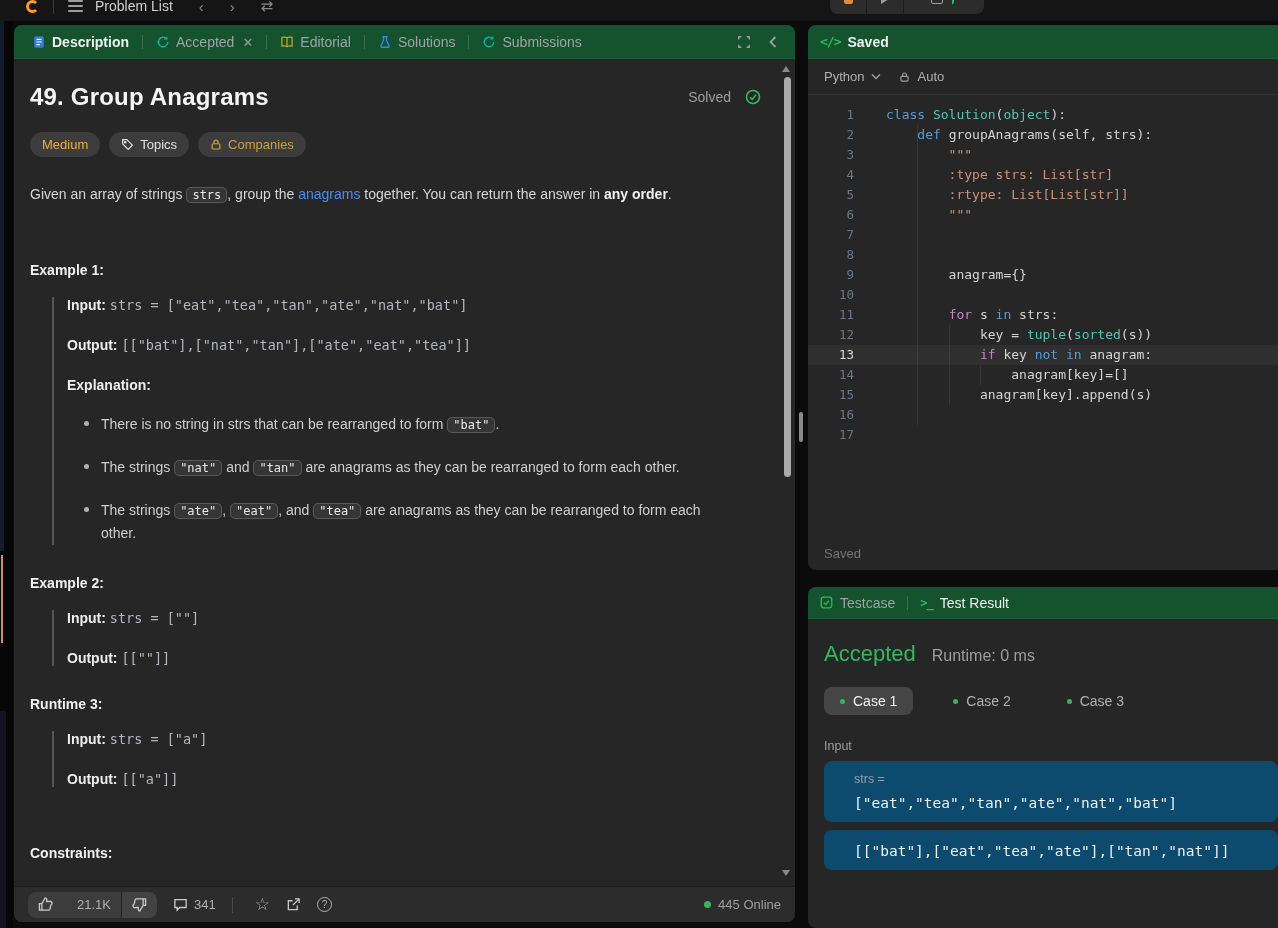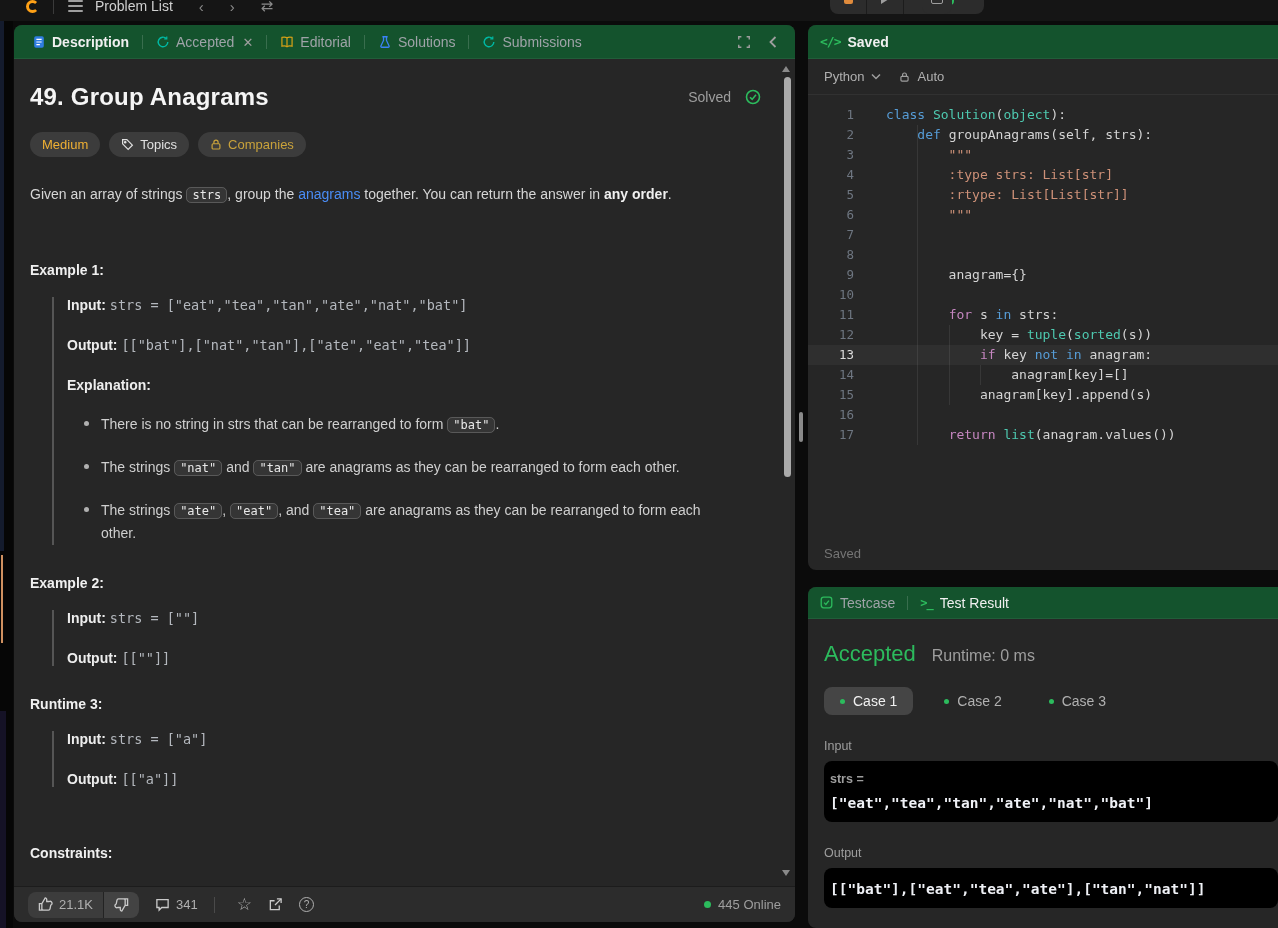--- a/index.html
+++ b/index.html
@@ -73,21 +73,21 @@
   .constraints { margin-top:58px; font-size:14px; font-weight:700; color:#f0f0f0; }
 
   
   .lp-scroll-up { position:absolute; right:5px; top:41px; width:0; height:0; border-left:4px solid transparent; border-right:4px solid transparent; border-bottom:6px solid #8a8a8a; }
   .lp-scroll-thumb { position:absolute; right:4px; top:52px; width:7px; height:400px; background:#aaa; border-radius:4px; }
   .lp-scroll-down { position:absolute; right:5px; bottom:46px; width:0; height:0; border-left:4px solid transparent; border-right:4px solid transparent; border-top:6px solid #8a8a8a; }
 
   
   .lp-footer { flex:none; height:36px; background:#2c2c2c; border-top:1px solid rgba(0,0,0,0.35); display:flex; align-items:center; padding:0 14px; font-size:13px; color:#b0b0b0; }
   .vote-group { display:flex; align-items:center; background:rgba(255,255,255,0.08); border-radius:8px; height:26px; overflow:hidden; }
-  .vote-seg { display:flex; align-items:center; gap:6px; padding:0 10px; height:100%; }
+  .vote-seg { display:flex; align-items:center; gap:24px; padding:0 10px; height:100%; }
   .vote-seg.dislike { border-left:1px solid #232323; background:rgba(255,255,255,0.04); }
   .ft-item { display:flex; align-items:center; gap:6px; margin-left:16px; }
   .ft-div { width:1px; height:16px; background:#4a4a4a; margin:0 6px 0 16px; }
   .ft-icon { display:flex; align-items:center; }
   .star-glyph { font-size:17px; color:#b0b0b0; }
   .q-circle { width:15px; height:15px; border:1.5px solid #b0b0b0; border-radius:50%; display:flex; align-items:center; justify-content:center; font-size:10px; color:#b0b0b0; }
   .online { margin-left:auto; display:flex; align-items:center; gap:7px; color:#9e9e9e; }
   .online-dot { width:7px; height:7px; border-radius:50%; background:#2cbb5d; }
 
   
@@ -113,26 +113,26 @@
   
   .test-header { height:32px; }
   .th-item { display:flex; align-items:center; gap:7px; font-size:14px; cursor:pointer; }
   .th-item .lbl { color:#9fa3a8; }
   .th-item.active .lbl { color:#f0f0f0; }
   .term-icon { font-family:"DejaVu Sans Mono", monospace; color:#2cbb5d; font-weight:700; font-size:12px; letter-spacing:-1px; }
   .tp-content { padding:12px 16px 0 16px; }
   .status-row { display:flex; align-items:baseline; gap:16px; margin-top:10px; }
   .status-accepted { color:#2cbb5d; font-size:22px; font-weight:500; }
   .runtime { color:#9e9e9e; font-size:16px; }
-  .cases-row { display:flex; align-items:center; gap:15px; margin-top:20px; }
+  .cases-row { display:flex; align-items:center; gap:24px; margin-top:20px; }
   .case-pill { display:flex; align-items:center; gap:8px; padding:6px 16px; border-radius:8px; font-size:14px; color:#b0b0b0; cursor:pointer; }
   .case-pill.selected { background:#454545; color:#f0f0f0; }
   .case-dot { width:5px; height:5px; border-radius:50%; background:#2cbb5d; }
   .io-label { margin-top:24px; font-size:12.5px; color:#9e9e9e; }
-  .io-box { margin-top:8px; margin-right:-12px; background:#000000; border-radius:8px; padding:11px 6px;font-weight:bold; }
+  .io-box { margin-top:8px; margin-right:-12px; background:#0c4a6e; border-radius:8px; padding:11px 30px; }
   .io-var { font-size:12.5px; color:#9e9e9e; }
   .io-value { margin-top:9px; font-family:"DejaVu Sans Mono", monospace; font-size:14.5px; color:#eff1f6; white-space:pre; }
   .io-box.output .io-value { margin-top:2px; }
 
   svg { display:block; }
 </style>
 </head>
 <body>
 
 <div class="topbar">
@@ -375,21 +375,21 @@
       <div class="code-line"><span class="ln">7</span><span class="lc"><i class="g" style="left: calc(4ch);"></i></span></div>
       <div class="code-line"><span class="ln">8</span><span class="lc"><i class="g" style="left: calc(4ch);"></i></span></div>
       <div class="code-line"><span class="ln">9</span><span class="lc"><i class="g" style="left: calc(4ch);"></i><span class="tk-d">        anagram={}</span></span></div>
       <div class="code-line"><span class="ln">10</span><span class="lc"><i class="g" style="left: calc(4ch);"></i></span></div>
       <div class="code-line"><span class="ln">11</span><span class="lc"><i class="g" style="left: calc(4ch);"></i><span class="tk-d">        </span><span class="tk-ctrl">for</span><span class="tk-d"> s </span><span class="tk-kw">in</span><span class="tk-d"> strs:</span></span></div>
       <div class="code-line"><span class="ln">12</span><span class="lc"><i class="g" style="left: calc(4ch);"></i><i class="g" style="left: calc(8ch);"></i><span class="tk-d">            key = </span><span class="tk-cls">tuple</span><span class="tk-d">(</span><span class="tk-cls">sorted</span><span class="tk-d">(s))</span></span></div>
       <div class="code-line hl"><span class="ln">13</span><span class="lc"><i class="g" style="left: calc(4ch);"></i><i class="g" style="left: calc(8ch);"></i><span class="tk-d">            </span><span class="tk-ctrl">if</span><span class="tk-d"> key </span><span class="tk-kw">not</span><span class="tk-d"> </span><span class="tk-kw">in</span><span class="tk-d"> anagram:</span></span></div>
       <div class="code-line"><span class="ln">14</span><span class="lc"><i class="g" style="left: calc(4ch);"></i><i class="g" style="left: calc(8ch);"></i><i class="g" style="left: calc(12ch);"></i><span class="tk-d">                anagram[key]=[]</span></span></div>
       <div class="code-line"><span class="ln">15</span><span class="lc"><i class="g" style="left: calc(4ch);"></i><i class="g" style="left: calc(8ch);"></i><span class="tk-d">            anagram[key].append(s)</span></span></div>
       <div class="code-line"><span class="ln">16</span><span class="lc"><i class="g" style="left: calc(4ch);"></i></span></div>
-      <div class="code-line"><span class="ln">17</span><span class="lc"><i class="g" style="left: calc(4ch);"></i><span class="tk-d">        </span><span class="tk-ctrl">return</span><span class="tk-d"> </span><span class="tk-cls">list</span><span class="tk-d">(anagram.values())</span></span></div>
+      <div class="code-line"><span class="ln">17</span></div>
     </div>
   <div class="saved-label">Saved</div>
 </div>
 
 <div class="gutter-handle"></div>
 
 <div class="panel test-panel">
   <div class="panel-header test-header">
     <div class="th-item">
       <svg width="13" height="13" viewBox="0 0 16 16" fill="none" stroke="#2cbb5d" stroke-width="1.6">
@@ -424,18 +424,17 @@
           <span>Case 3</span>
         </div>
       </div>
 
     <div class="io-label">Input</div>
     <div class="io-box">
       <div class="io-var">strs =</div>
       <div class="io-value">["eat","tea","tan","ate","nat","bat"]</div>
     </div>
 
-    <div class="io-label">Output</div>
     <div class="io-box output">
       <div class="io-value">[["bat"],["eat","tea","ate"],["tan","nat"]]</div>
     </div>
   </div>
 </div>
 
 </body></html>

